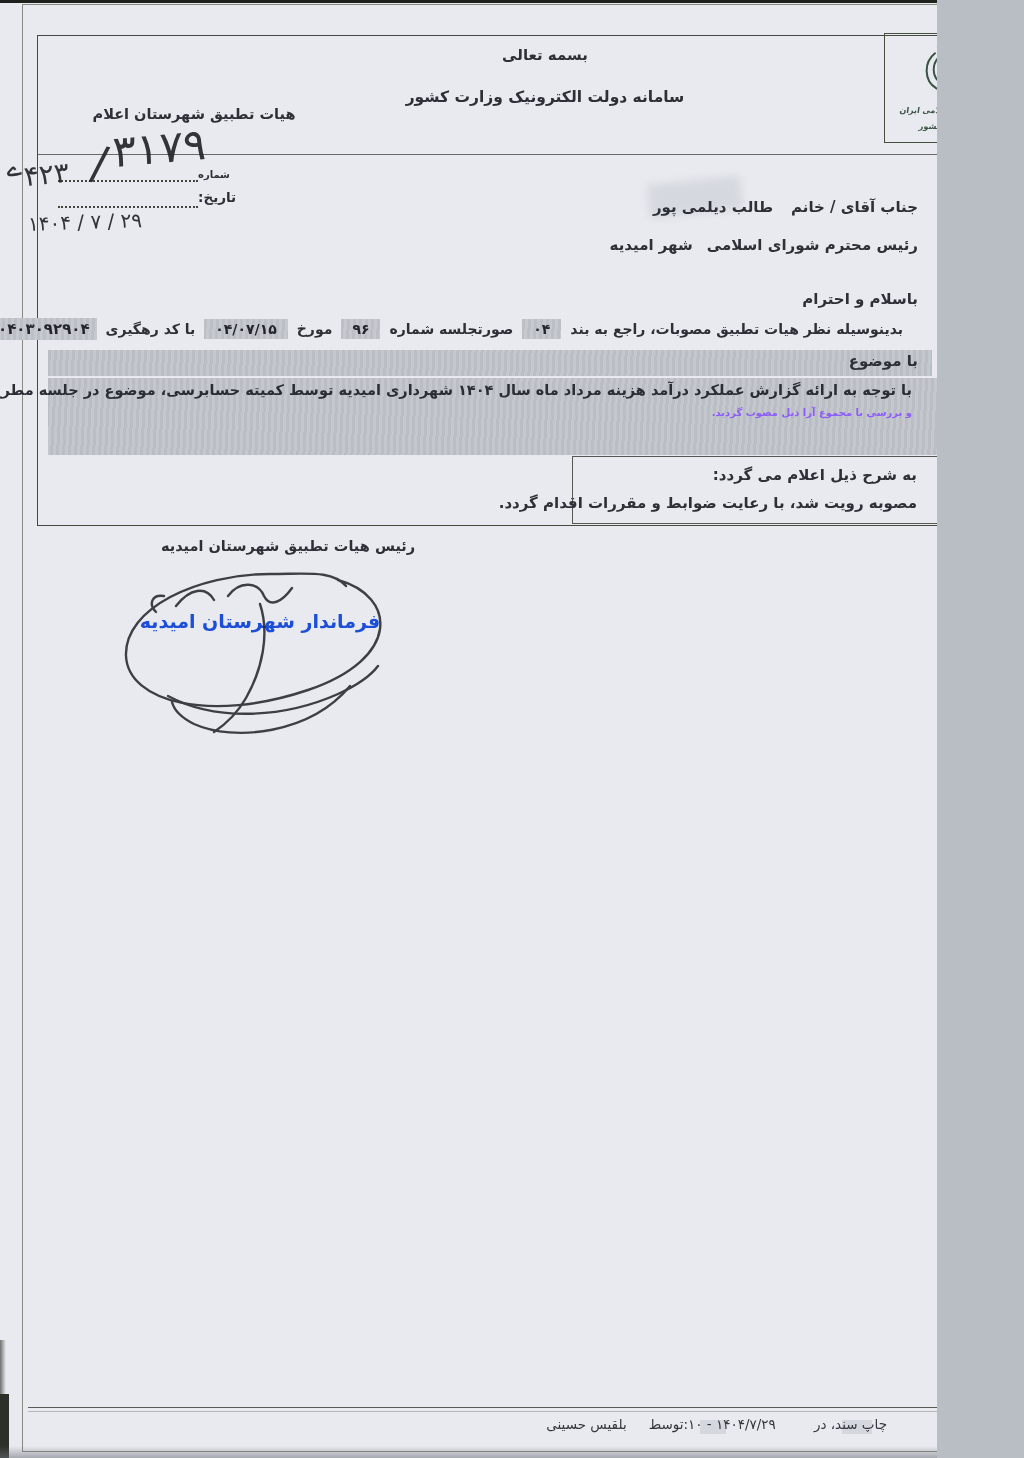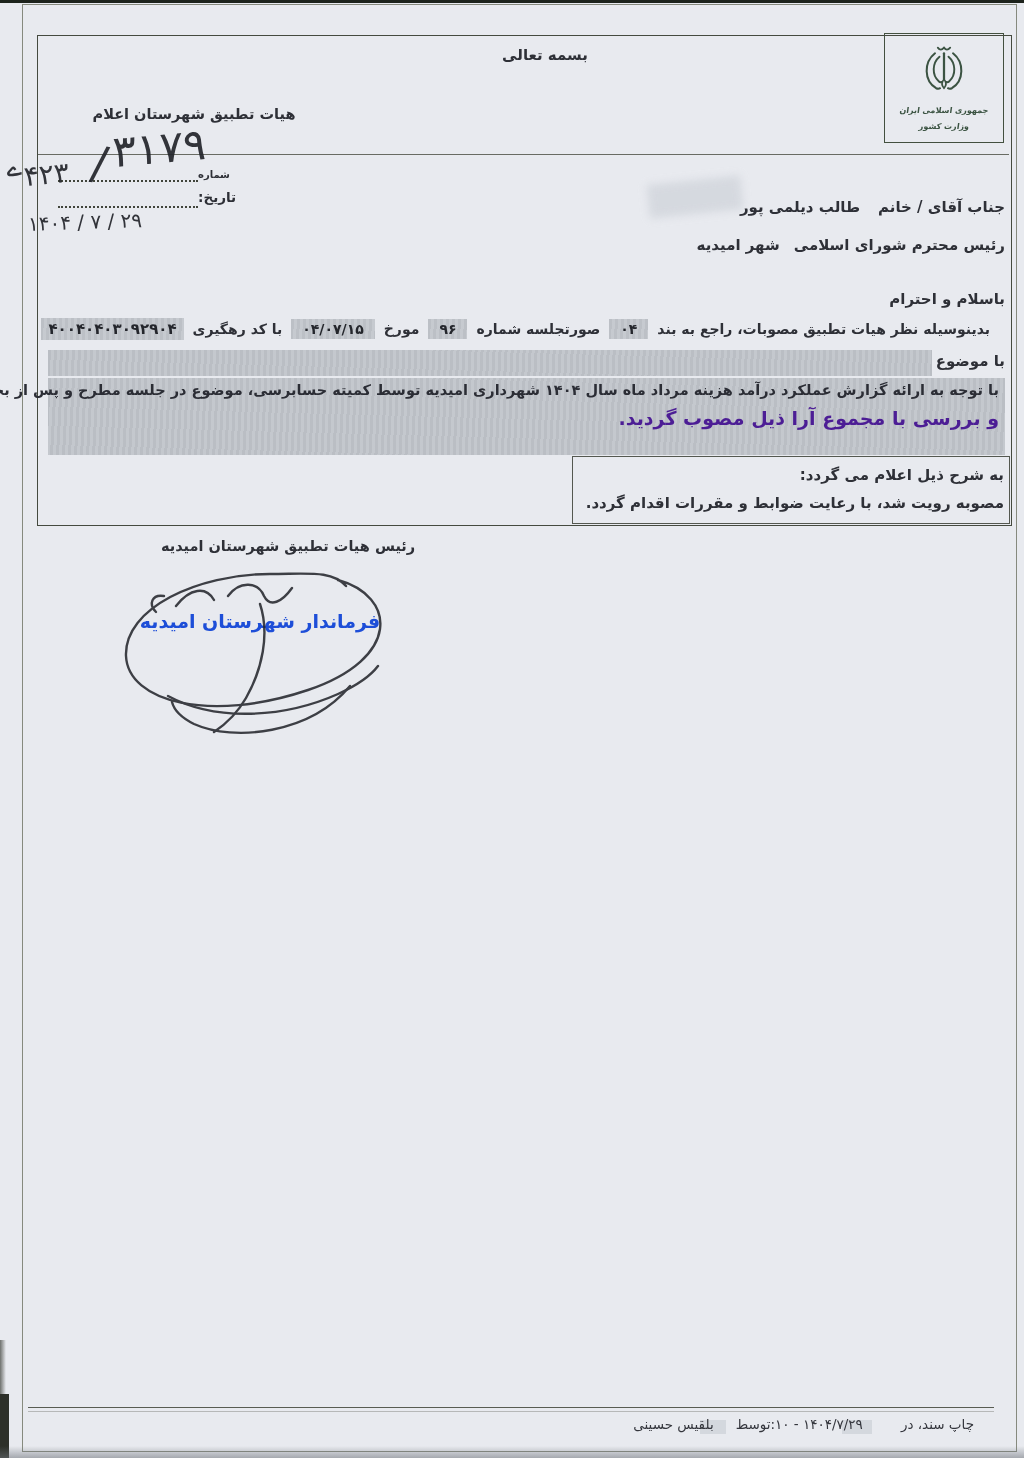--- a/index.html
+++ b/index.html
@@ -1,17 +1,17 @@
 <!DOCTYPE html>
 <html lang="fa"><head>
 <meta charset="utf-8">
 <style>
   html,body{margin:0;padding:0;background:#b9bdc4;}
   .page{
-    position:relative;width:1024px;height:1458px;overflow:hidden;
+    position:relative;width:937px;height:1458px;overflow:hidden;
     background:#e8eaef;
     font-family:"DejaVu Sans",sans-serif;
     color:#2e3037;direction:rtl;
   }
   .abs{position:absolute;}
   .nowrap{white-space:nowrap;}
   .b{font-weight:bold;}
   .center{text-align:center;}
 
   
@@ -67,21 +67,21 @@
   .hl{background:#c3c7cd;padding:2px 11px;color:#24262c;
     background-image:repeating-linear-gradient(93deg,rgba(0,0,0,.035) 0 3px,rgba(255,255,255,.05) 3px 6px);}
   .hl.code{padding:2px 7px;letter-spacing:.5px;font-size:15px;}
 
   .subject-label{right:19px;top:352px;font-size:15px;}
   .gray{background:#c1c5cb;
     background-image:repeating-linear-gradient(93deg,rgba(0,0,0,.035) 0 3px,rgba(255,255,255,.05) 3px 6px);}
   .subject-strip{left:48px;top:350px;width:884px;height:26px;}
   .subject-block{left:48px;top:378px;width:957px;height:77px;}
   .subj-l1{right:25px;top:382px;font-size:14.5px;color:#2b2d35;}
-  .subj-l2{right:25px;top:407px;font-size:19px;color:#4c1d95;}
+  .subj-l2{right:25px;top:407px;font-size:10px;color:#8b5cf6;}
 
   .decision-box{left:572px;top:456px;width:436px;height:66px;border:1px solid #545850;}
   .announce{right:20px;top:466px;font-size:15px;margin-left:16px;}
   .resolution{right:20px;top:494px;font-size:15px;}
 
   
   .signer-title{left:148px;top:538px;width:280px;font-size:14.5px;}
   .stamp-text{left:128px;top:610px;width:264px;font-size:19px;letter-spacing:.5px;color:#1d4ed8;}
   .sig-svg{left:112px;top:546px;width:300px;height:195px;}
 
@@ -104,20 +104,21 @@
   <div class="abs top-strip"></div>
   <div class="abs outer-border"></div>
   <div class="abs left-shadow"></div>
   <div class="abs corner-dark"></div>
   <div class="abs bottom-fade"></div>
 
   <div class="abs frame"></div>
   <div class="abs header-divider"></div>
 
   <div class="abs bism b center nowrap">بسمه تعالی</div>
+  <div class="abs sys-title b center nowrap">سامانه دولت الکترونیک وزارت کشور</div>
 
   <div class="abs emblem-box">
     <svg class="emblem-ic" viewBox="0 0 100 110">
       <g fill="none" stroke="currentColor" stroke-linecap="round">
         <path d="M39 10 q5 7 11 0 q5 7 11 0" stroke-width="3.2"></path>
         <path d="M50 20 L50 66" stroke-width="4"></path>
         <path d="M50 66 q-7 8 0 16 q7 -8 0 -16" stroke-width="3"></path>
         <path d="M42 26 C29 37 28 59 41 70 q2 2 5 1" stroke-width="3.4"></path>
         <path d="M58 26 C71 37 72 59 59 70 q-2 2 -5 1" stroke-width="3.4"></path>
         <path d="M34 20 C14 36 14 68 36 82 q4 2 7 0" stroke-width="3.6"></path>

